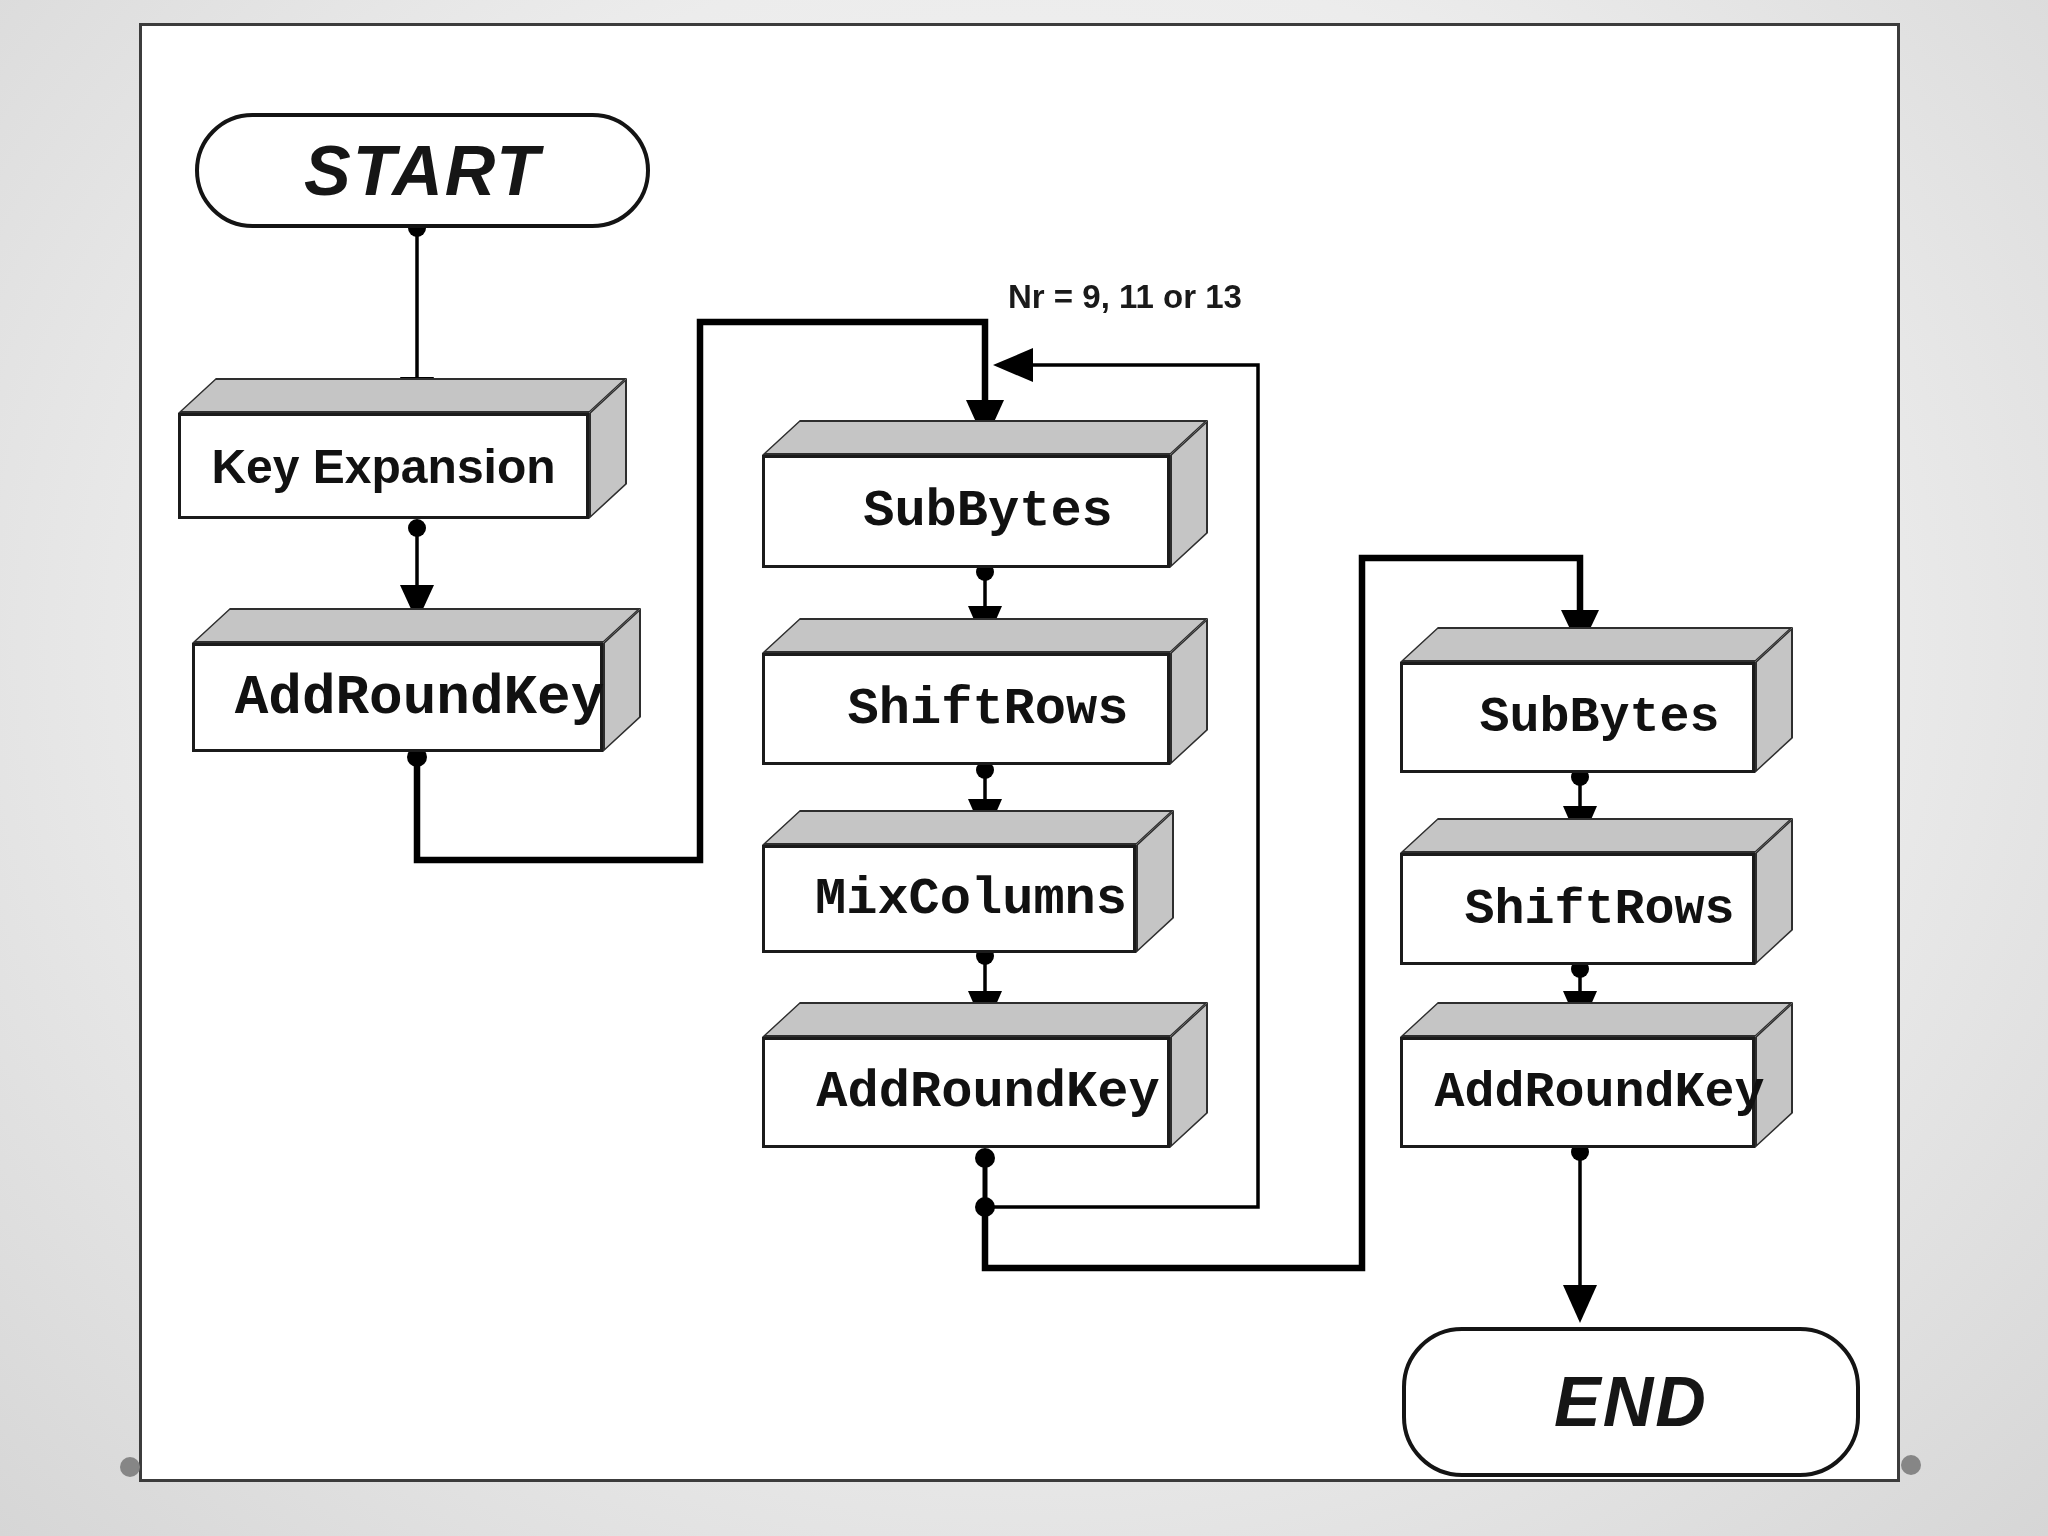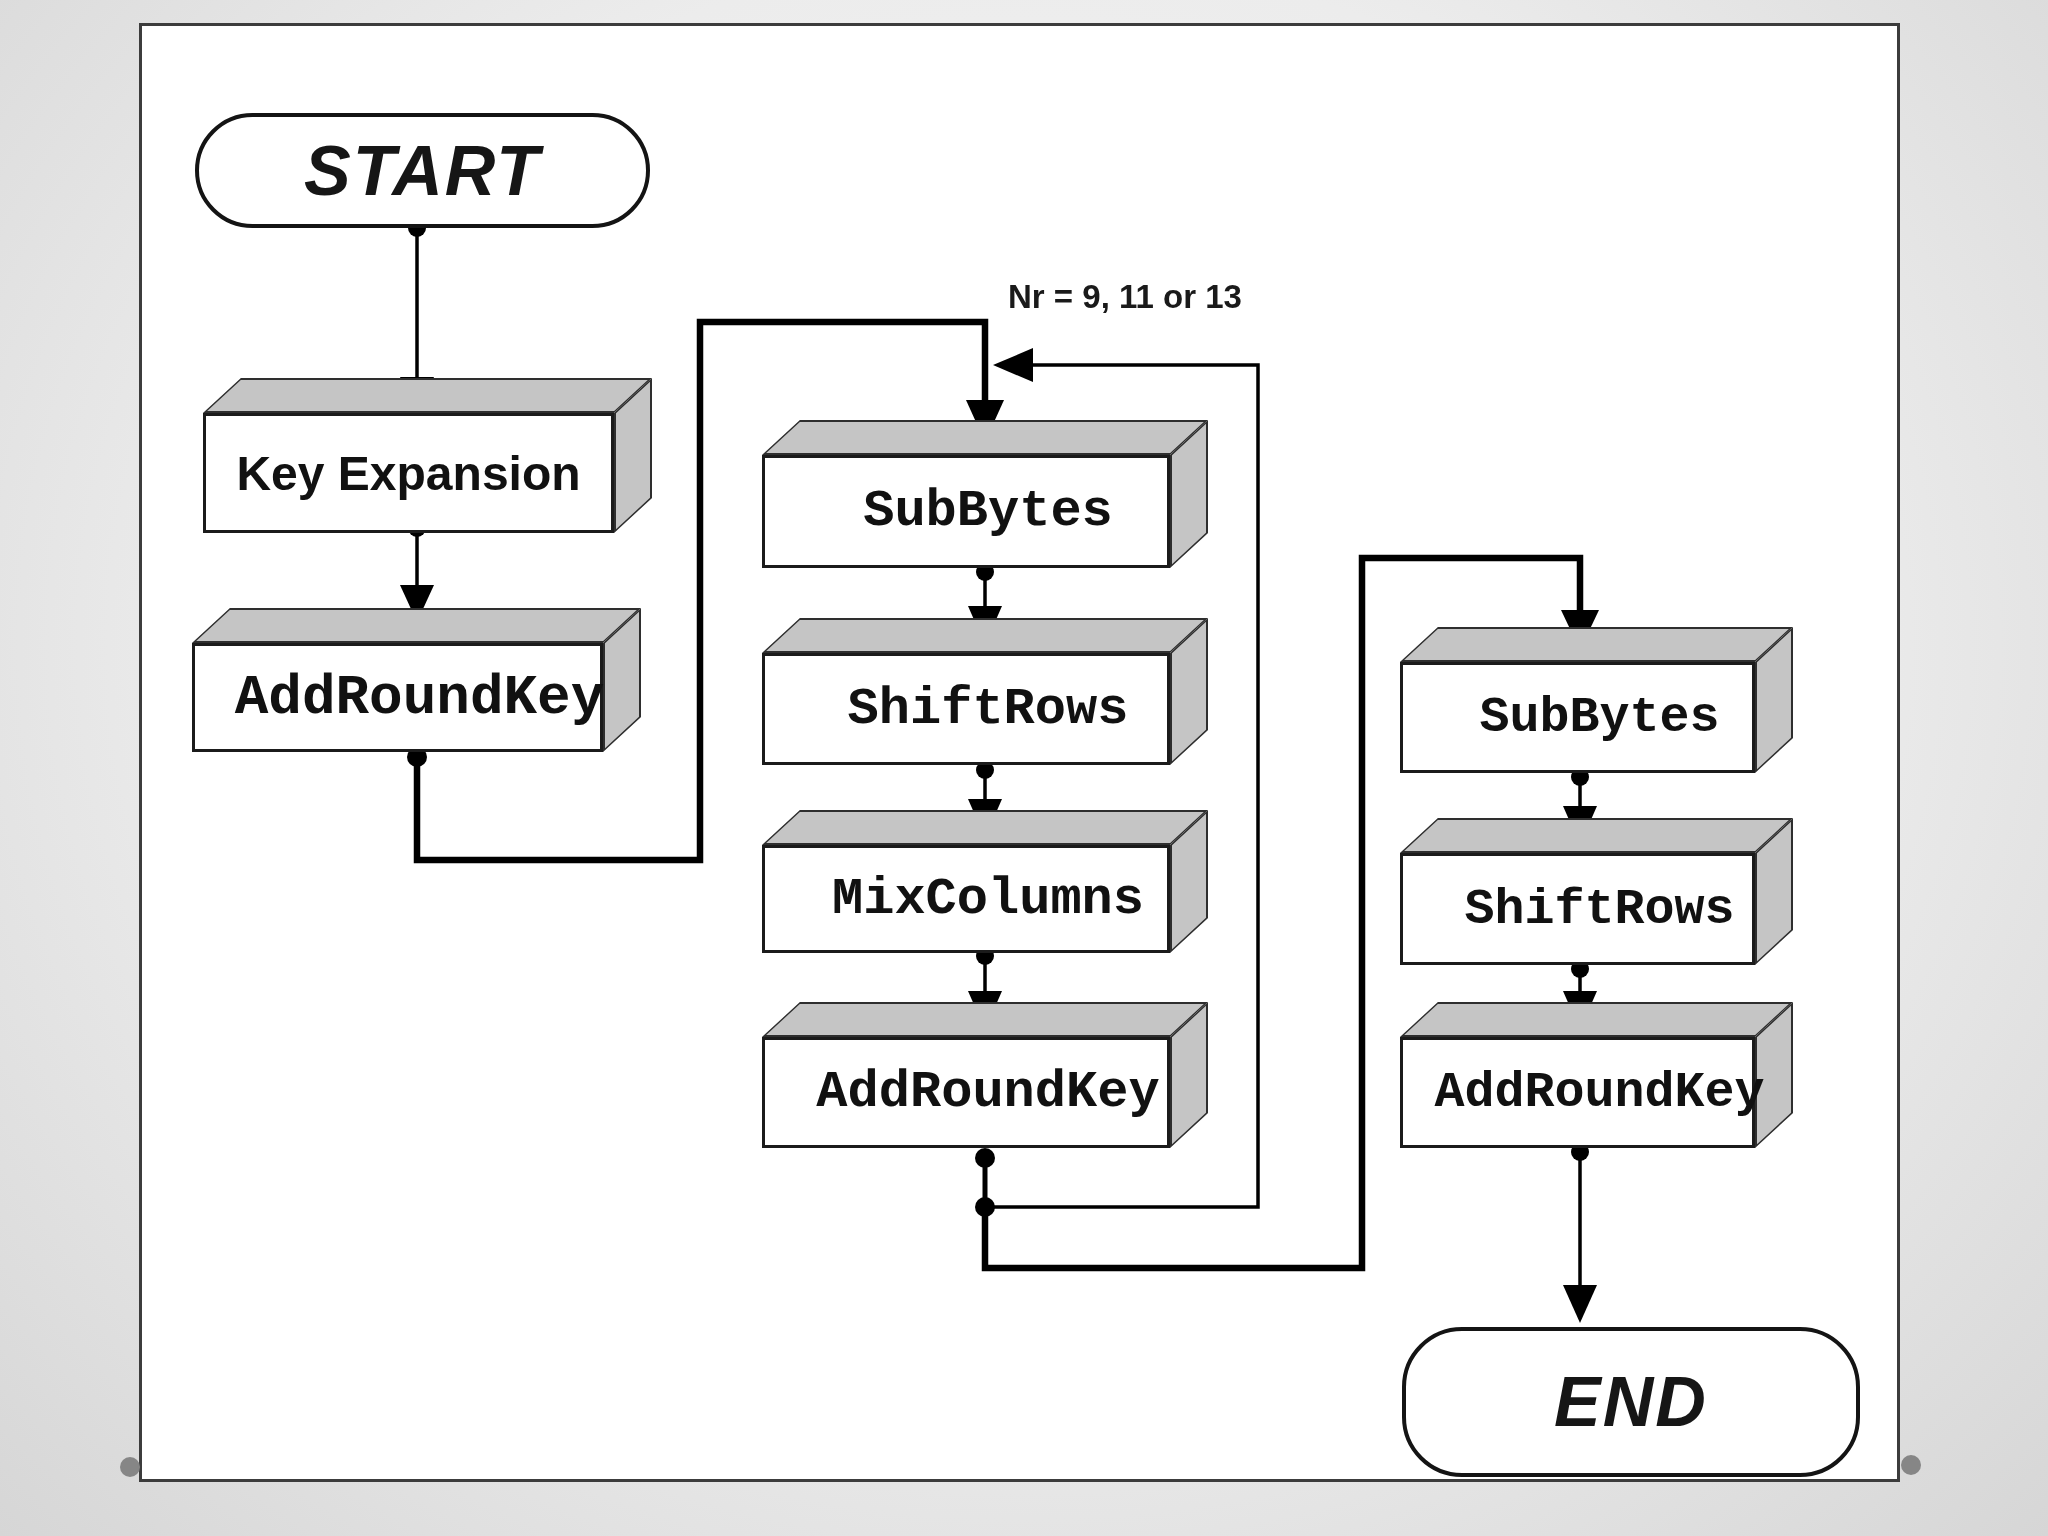--- a/index.html
+++ b/index.html
@@ -119,21 +119,21 @@
     <path d="M1580,1323 L1563,1285 L1597,1285 Z"></path>
   </g>
 </svg>
 
 <div class="round-note">Nr = 9, 11 or 13</div>
 
 <div class="capsule" style="left:195px;top:113px;width:455px;height:115px;">
   <span>START</span>
 </div>
 
-<div class="box3d sansbold" style="left:203px;top:413px;width:411px;height:120px;">
+<div class="box3d sansbold" style="left:178px;top:413px;width:411px;height:106px;">
   <div class="face-top"></div>
   <div class="face-right"></div>
   <div class="face-front fs48">Key Expansion</div>
 </div>
 
 <div class="box3d mono" style="left:192px;top:643px;width:411px;height:109px;">
   <div class="face-top"></div>
   <div class="face-right"></div>
   <div class="face-front fs56">AddRoundKey</div>
 </div>
@@ -143,21 +143,21 @@
   <div class="face-right"></div>
   <div class="face-front fs52">SubBytes</div>
 </div>
 
 <div class="box3d mono" style="left:762px;top:653px;width:408px;height:112px;">
   <div class="face-top"></div>
   <div class="face-right"></div>
   <div class="face-front fs52">ShiftRows</div>
 </div>
 
-<div class="box3d mono" style="left:762px;top:845px;width:408px;height:108px;border-radius:14px;">
+<div class="box3d mono" style="left:762px;top:845px;width:374px;height:108px;border-radius:14px;">
   <div class="face-top"></div>
   <div class="face-right"></div>
   <div class="face-front fs52">MixColumns</div>
 </div>
 
 <div class="box3d mono" style="left:762px;top:1037px;width:408px;height:111px;">
   <div class="face-top"></div>
   <div class="face-right"></div>
   <div class="face-front fs52">AddRoundKey</div>
 </div>

